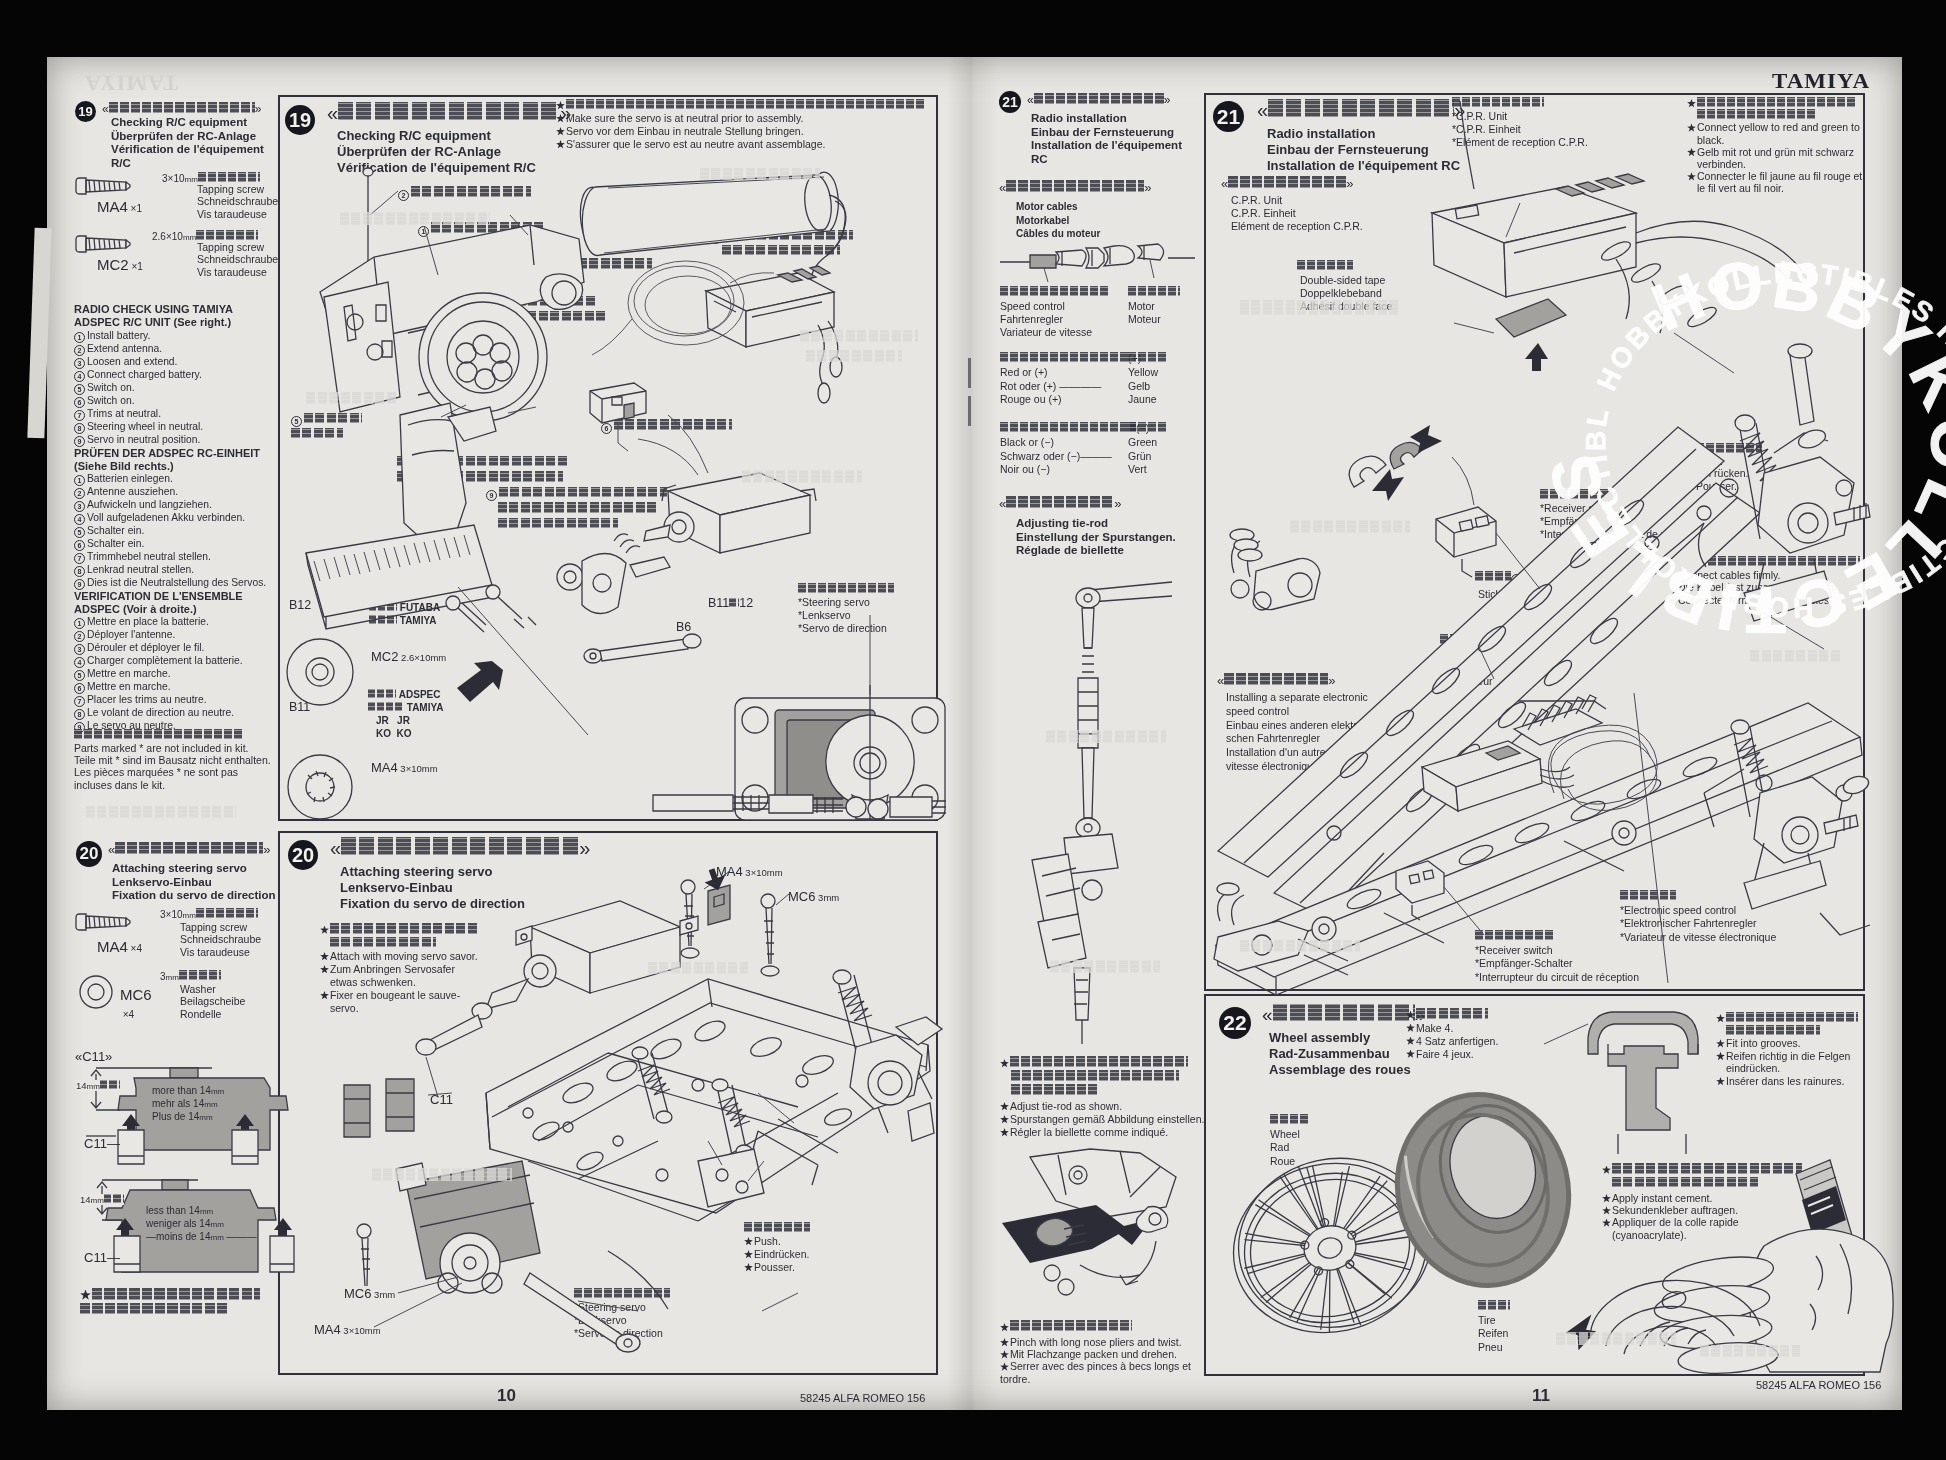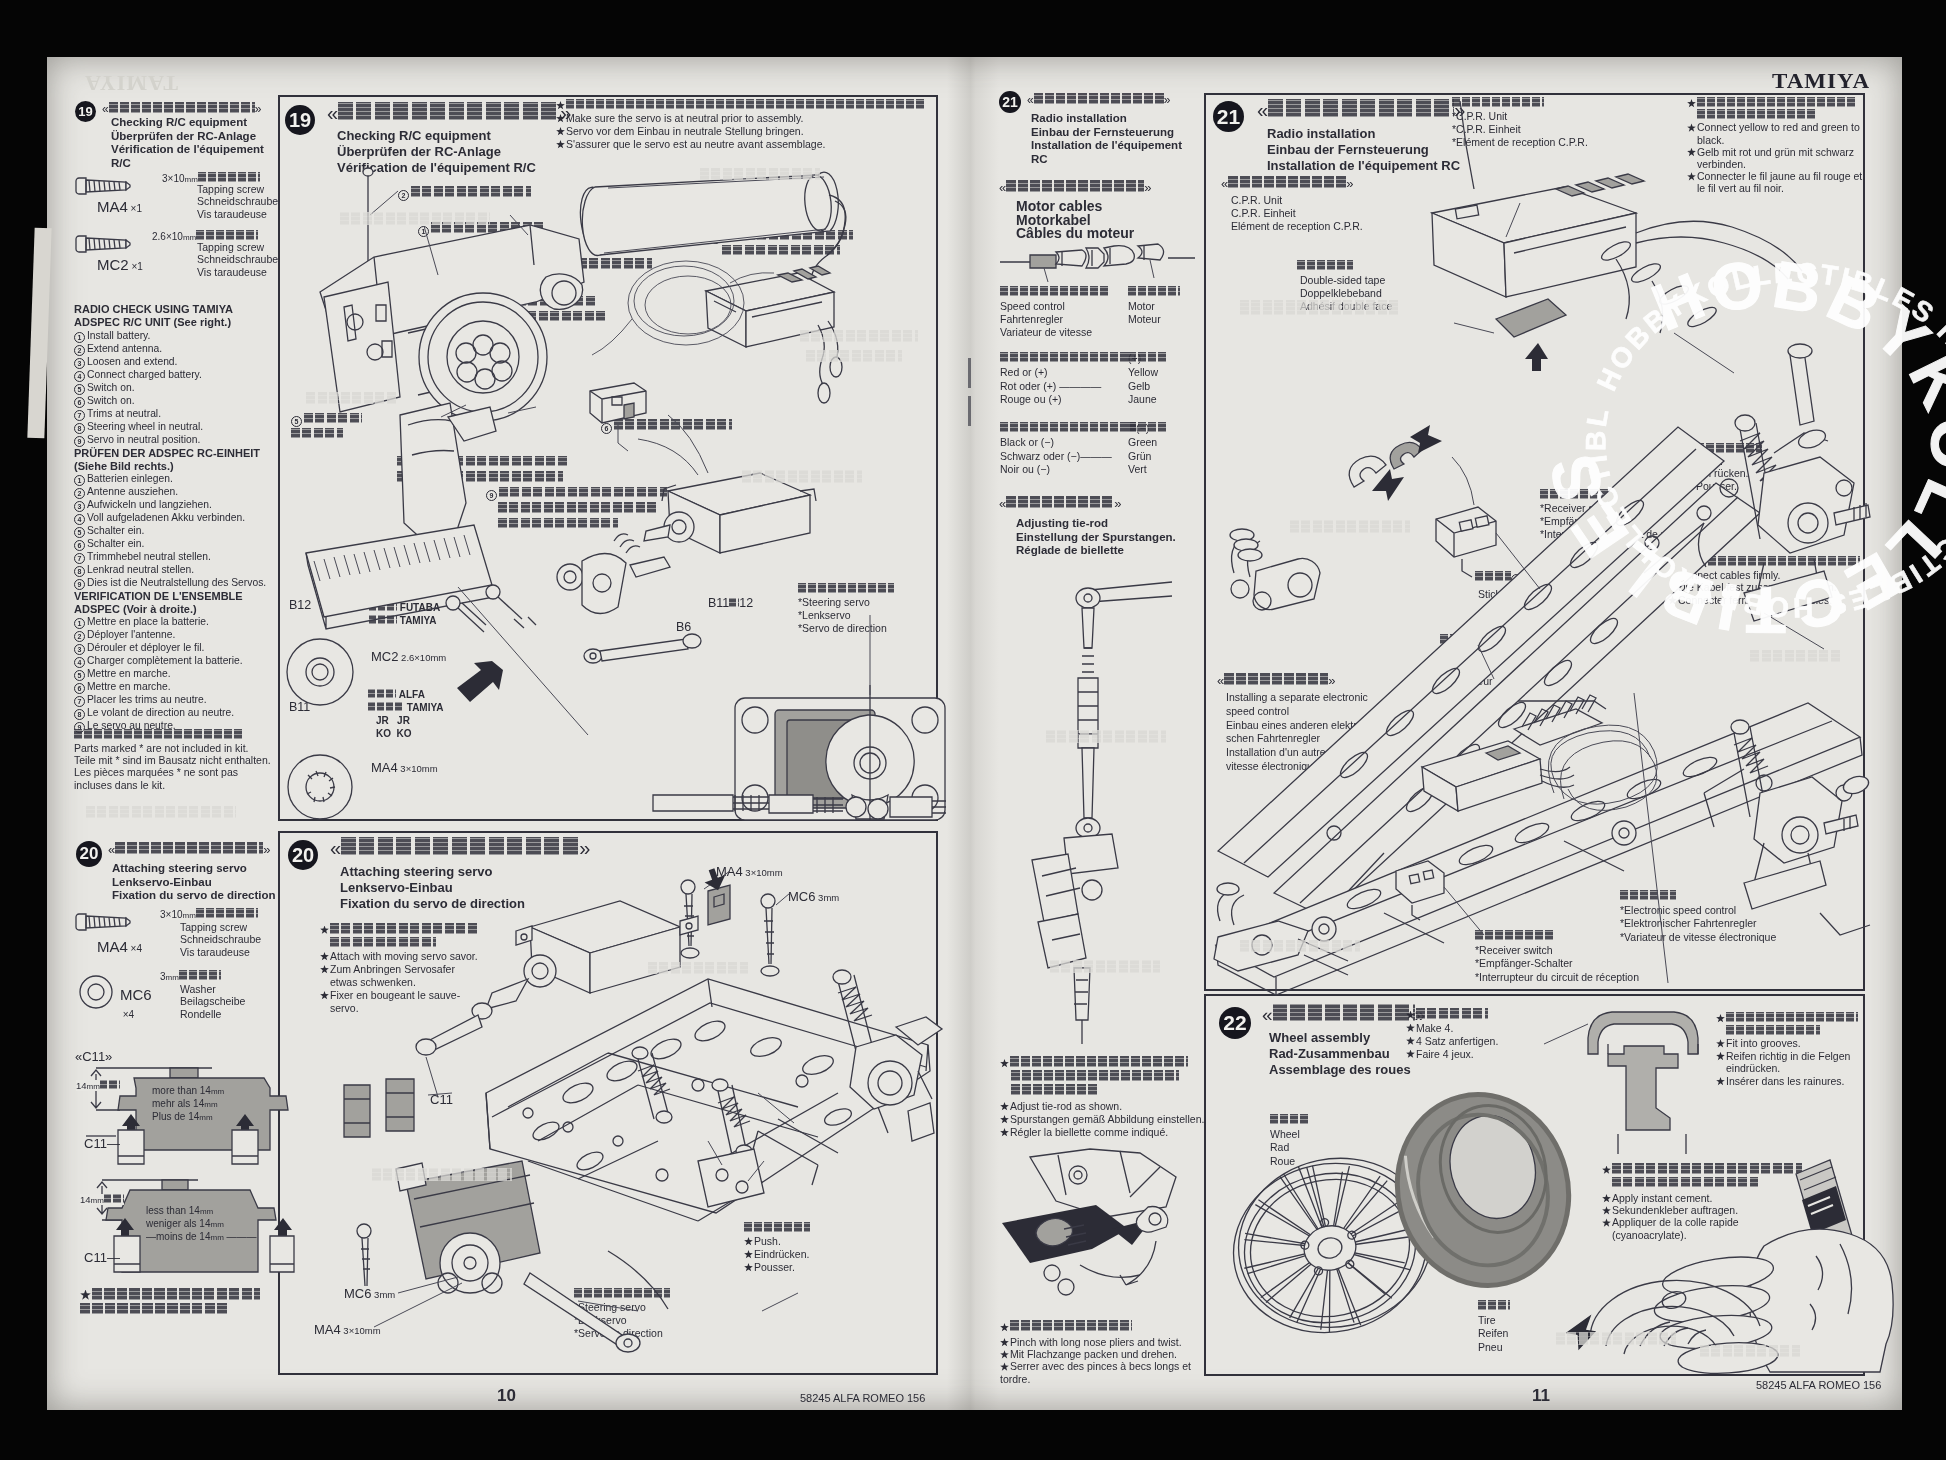--- a/index.html
+++ b/index.html
@@ -142,21 +142,21 @@
 <div class="t" style="left:676px;top:620px;font-size:12.5px;">B6</div>
 
 <div class="t" style="left:289px;top:598px;font-size:12.5px;">B12</div>
 
 <div class="t" style="left:289px;top:700px;font-size:12.5px;">B11</div>
 
 <div class="t" style="left:369px;top:601px;line-height:13px;font-size:10px;"><span class="jp" style="width:28px;height:9px;--g:7px;--p:9px;"></span> <b>FUTABA</b><br><span class="jp" style="width:28px;height:9px;--g:7px;--p:9px;"></span> <b>TAMIYA</b></div>
 
 <div class="t" style="left:371px;top:649px;font-size:13px;">MC2<span style="font-size:9.5px;"> 2.6×10mm</span></div>
 
-<div class="t" style="left:368px;top:688px;line-height:13px;font-size:10px;"><span class="jp" style="width:28px;height:9px;--g:7px;--p:9px;"></span> <b>ALFA</b><br><span class="jp" style="width:36px;height:9px;--g:7px;--p:9px;"></span> <b>TAMIYA</b><br><b style="margin-left:8px;">JR&nbsp;&nbsp;&nbsp;JR</b><br><b style="margin-left:8px;">KO&nbsp;&nbsp;KO</b></div>
+<div class="t" style="left:368px;top:688px;line-height:13px;font-size:10px;"><span class="jp" style="width:28px;height:9px;--g:7px;--p:9px;"></span> <b>ADSPEC</b><br><span class="jp" style="width:36px;height:9px;--g:7px;--p:9px;"></span> <b>TAMIYA</b><br><b style="margin-left:8px;">JR&nbsp;&nbsp;&nbsp;JR</b><br><b style="margin-left:8px;">KO&nbsp;&nbsp;KO</b></div>
 
 <div class="t" style="left:371px;top:760px;font-size:13px;">MA4<span style="font-size:9.5px;"> 3×10mm</span></div>
 
 
 <svg style="left:278px;top:95px;" width="656" height="722" viewBox="0 0 656 722">
 
   <g>
         <ellipse class="fwh" cx="90" cy="77" rx="5" ry="4"></ellipse>
         <line class="ln" x1="90" y1="81" x2="90" y2="175"></line>
         <path class="ln" d="M84 177 h12 M84 182 h12 M84 187 h12 M84 192 h12 M84 197 h12"></path>
@@ -508,21 +508,21 @@
   <path class="lt" d="M160 266 l-12 -40 M480 262 l36 30 M300 470 l60 10 M520 462 l-36 18"></path>
 </svg>
 
 <div class="b" style="left:999px;top:91px;width:22px;height:22px;font-size:14px;line-height:22px;">21</div>
 
 <div class="t" style="left:1027px;top:93px;font-size:12px;">«<span class="jp" style="--g:9px;--p:11px;width:130px;height:11px;"></span>»</div>
 
 <div class="t bd" style="left:1031px;top:112px;font-size:11.5px;line-height:13.5px;">Radio installation<br>Einbau der Fernsteuerung<br>Installation de l'équipement<br>RC</div>
 
 <div class="t" style="left:999px;top:180px;font-size:13px;">«<span class="jp" style="--g:10px;--p:12px;width:138px;height:12px;"></span>»</div>
-<div class="t bd" style="left:1016px;top:200px;font-size:14px;line-height:13.5px;">Motor cables<br>Motorkabel<br>Câbles du moteur</div>
+<div class="t bd" style="left:1016px;top:200px;font-size:10px;line-height:13.5px;">Motor cables<br>Motorkabel<br>Câbles du moteur</div>
 
 <svg style="left:1000px;top:240px;" width="195" height="48" viewBox="0 0 195 48">
   <path class="ln" d="M0 22 h30 M168 18 h27"></path>
   <path class="fgr" d="M30 15 h26 v13 h-26 z"></path>
   <path class="fwh" d="M56 12 l26 -2 q8 4 0 16 l-26 -2 q6 -6 0 -12 z"></path>
   <path class="fwh" d="M86 8 h12 l6 6 v8 l-6 6 h-12 q6 -10 0 -20 z"></path>
   <path class="fwh" d="M104 8 l10 -2 q16 -2 20 8 q2 8 -8 10 l-22 2 q8 -9 0 -18 z"></path>
   <path class="fwh" d="M138 6 l20 -2 q10 6 2 16 l-22 -2 q8 -6 0 -12 z"></path>
   <path class="ln" d="M62 12 v14 M92 10 v16 M110 8 v16 M144 6 v14"></path>
   <path class="lt" d="M44 28 l4 14 M150 20 l4 18"></path>

